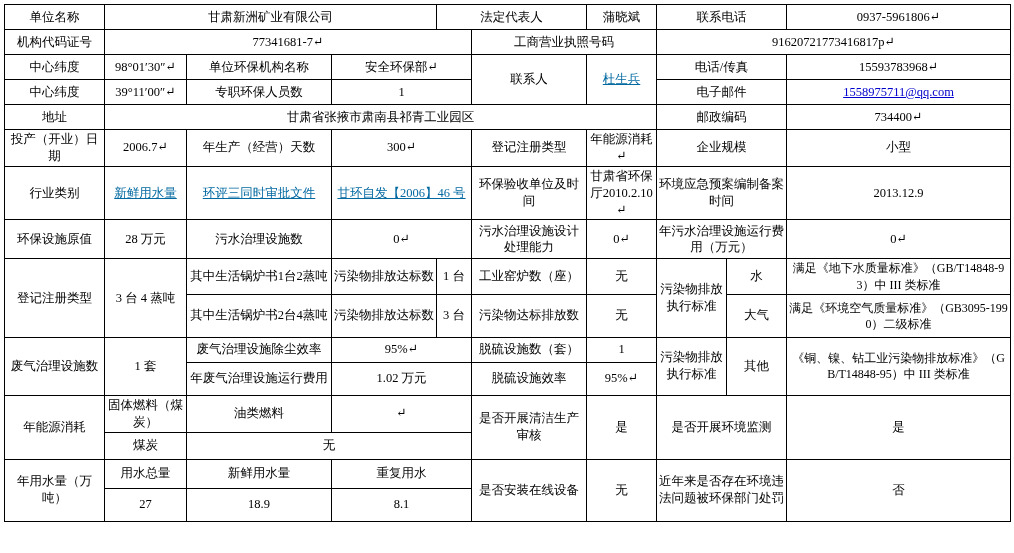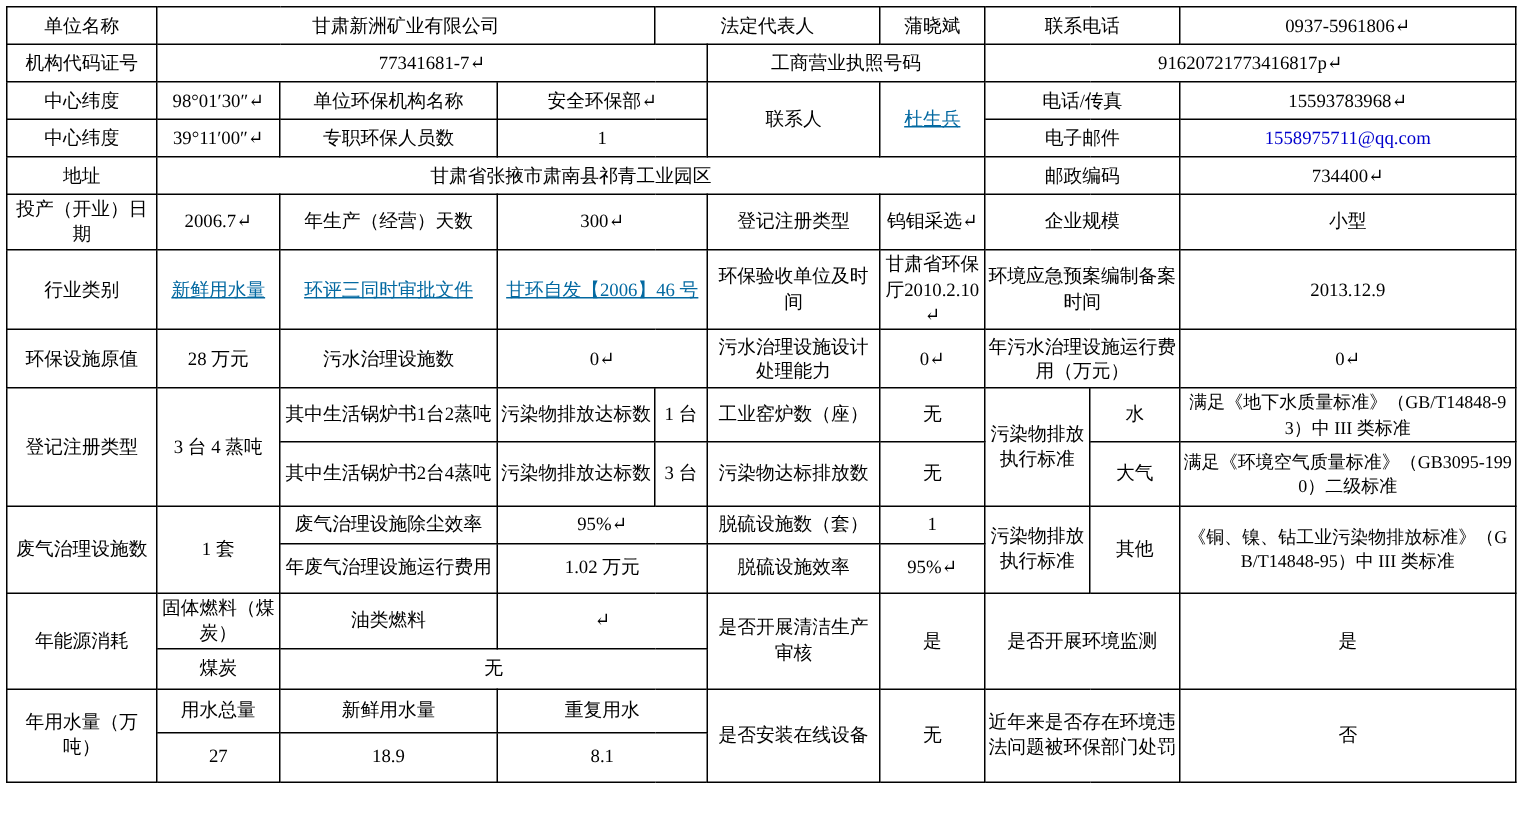--- a/index.html
+++ b/index.html
@@ -23,21 +23,21 @@
     border:1px solid #000;
     text-align:center;
     vertical-align:middle;
     padding:1px 2px;
     line-height:1.35;
     height:22px;
     word-break:break-all;
   }
   .lbl{background:#fff;text-align:center;}
   .link{color:#0369a1;text-decoration:underline;}
-  .mail{color:#0000cc;}
+  .mail{color:#0000cc;text-decoration:underline;}
   .tall{height:30px;font-family:Liberation Serif, serif;}
   .title{
     position:absolute;
     top:-2px;left:0;width:1014px;
     text-align:center;
     font-size:13px;
     letter-spacing:1px;
   }
   .small{font-size:12px;margin-top:32px;}
 </style>
@@ -103,21 +103,21 @@
       <td colspan="2">邮政编码</td>
       <td>734400↵</td>
     </tr>
 
     <tr>
       <td class="lbl tall">投产（开业）日期</td>
       <td>2006.7↵</td>
       <td>年生产（经营）天数</td>
       <td colspan="2">300↵</td>
       <td>登记注册类型</td>
-      <td>钨钼采选↵</td>
+      <td>年能源消耗↵</td>
       <td colspan="2">企业规模</td>
       <td>小型</td>
     </tr>
 
     <tr>
       <td class="lbl" style="height:40px">行业类别</td>
       <td><span class="link">新鲜用水量</span></td>
       <td><span class="link">环评三同时审批文件</span></td>
       <td colspan="2"><span class="link">甘环自发【2006】46 号</span></td>
       <td>环保验收单位及时间</td>

